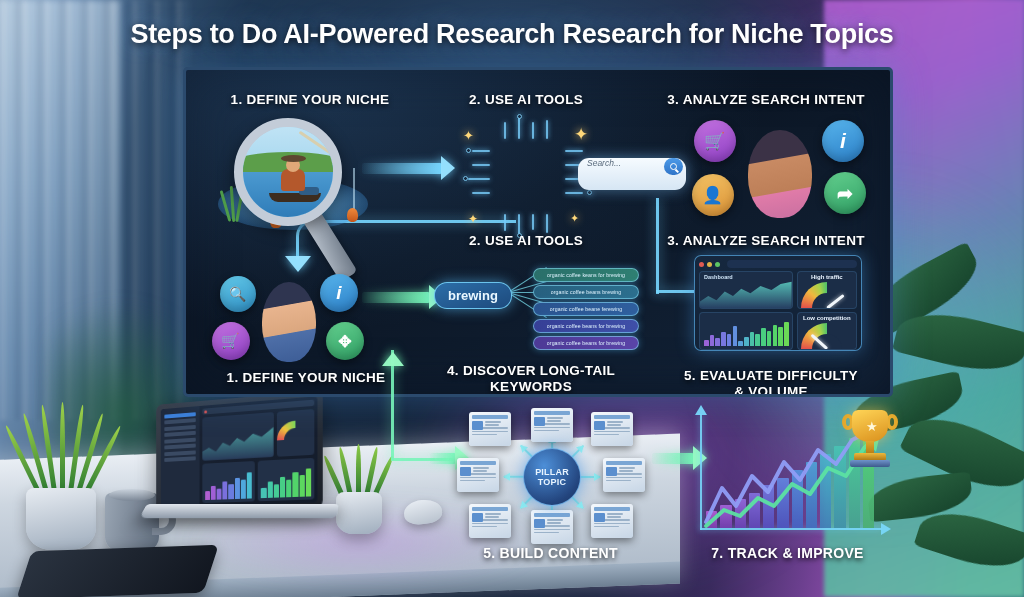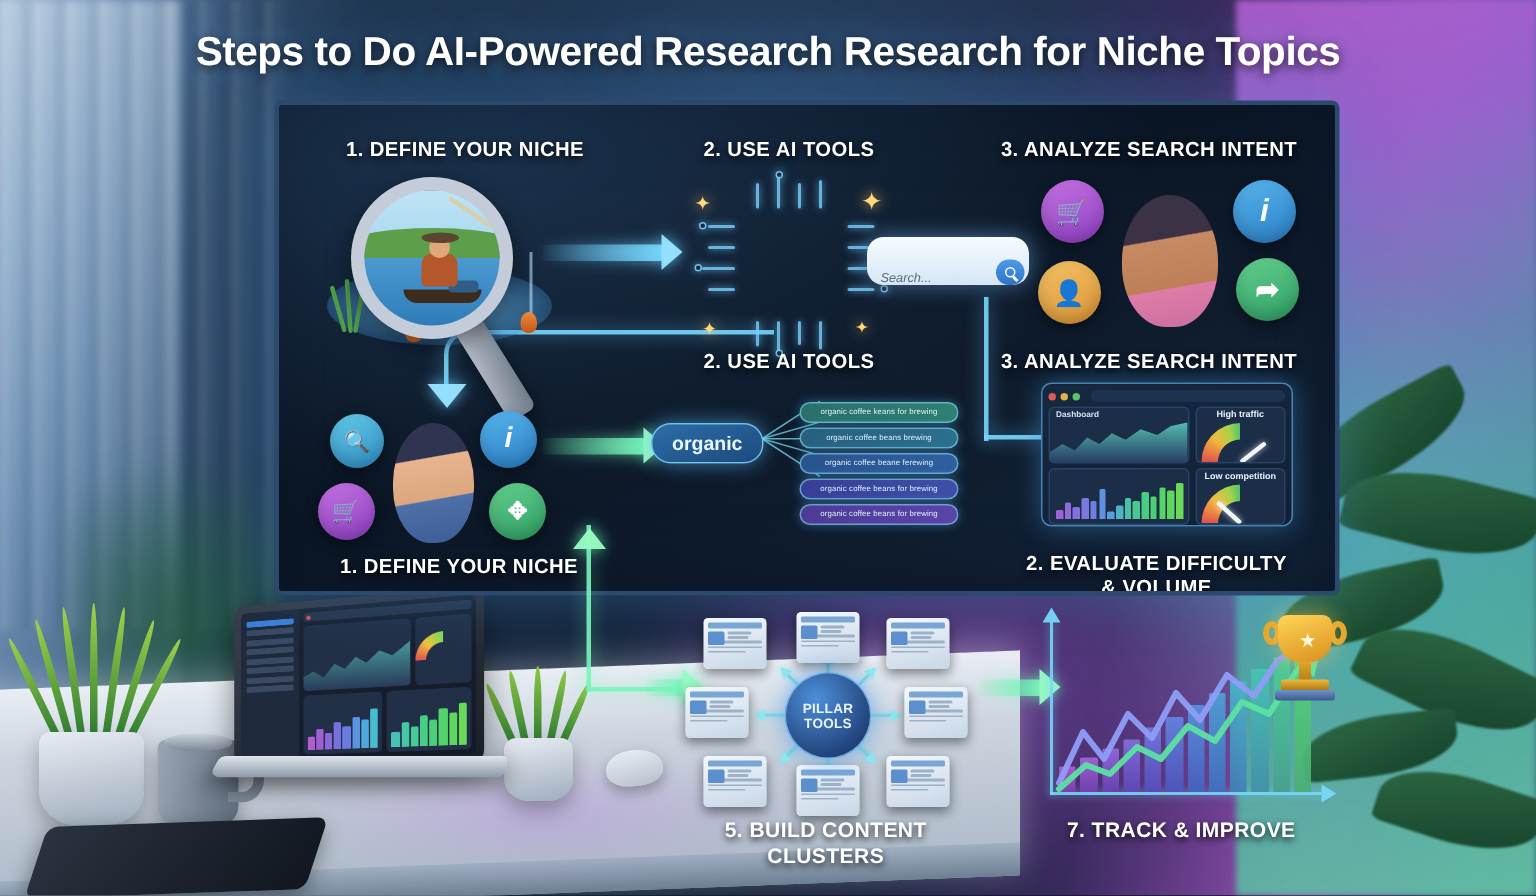--- a/index.html
+++ b/index.html
@@ -306,21 +306,21 @@
   .pin { position:absolute; background:rgba(120,205,250,.85); border-radius:1px; box-shadow:0 0 5px rgba(110,200,250,.85); }
   .node { position:absolute; width:5px; height:5px; border-radius:50%; border:1.5px solid rgba(130,210,250,.9); box-shadow:0 0 6px rgba(110,200,250,.8); }
   .spark { position:absolute; color:#ffd87a; text-shadow:0 0 9px rgba(255,210,110,.95); }
 
   
   .searchbar {
     position:absolute; z-index:30;
     width:108px; height:32px; border-radius:11px;
     background:linear-gradient(180deg,#f6fbff,#d6e6f4);
     box-shadow:0 0 14px rgba(120,190,250,.55), 0 2px 5px rgba(0,0,0,.35);
-    display:flex; align-items:flex-end; padding:15px 3px 0 9px;
+    display:flex; align-items:flex-start; padding:0 3px 0 9px;
   }
   .searchbar span {
     flex:1; font-size:8.5px; color:#5a6b7d; font-style:italic;
   }
   .search-btn {
     width:19px; height:17px; border-radius:9px;
     background:linear-gradient(180deg,#4c9ae8,#2f74c8);
     display:flex; align-items:center; justify-content:center;
   }
   .mini-mag { width:7px;height:7px;border:1.6px solid #fff;border-radius:50%; position:relative;}
@@ -661,21 +661,21 @@
     <div class="face" style="left:50px;top:26px;width:54px;height:80px;background:linear-gradient(170deg,#2f3550 0%,#2f3550 30%,#e8b48e 31%,#dba77f 62%,#4e6fa8 63%,#3c5c95 100%);"></div>
     <div class="bubble b-cyan" style="left:8px;top:20px;width:36px;height:36px;font-size:14px;">🔍</div>
     <div class="bubble b-blue" style="left:108px;top:18px;width:38px;height:38px;font-size:19px;font-style:italic;">i</div>
     <div class="bubble b-purple" style="left:0px;top:66px;width:38px;height:38px;font-size:15px;">🛒</div>
     <div class="bubble b-green" style="left:114px;top:66px;width:38px;height:38px;font-size:16px;">✥</div>
   </div>
 
   <div class="arrow-h green" style="left:176px;top:222px;width:68px;"></div>
 
   <div>
-    <div class="seed-pill" style="left:248px;top:212px;">organic</div>
+    <div class="seed-pill" style="left:248px;top:212px;">brewing</div>
     <div class="kwline" style="left:322px;top:222px;width:46px;transform:rotate(-33deg);"></div>
     <div class="kwline" style="left:322px;top:222px;width:42px;transform:rotate(-16deg);"></div>
     <div class="kwline" style="left:322px;top:222px;width:40px;transform:rotate(0deg);"></div>
     <div class="kwline" style="left:322px;top:222px;width:42px;transform:rotate(16deg);"></div>
     <div class="kwline" style="left:322px;top:222px;width:46px;transform:rotate(33deg);"></div>
 
     <div class="kw-pill" style="left:347px;top:198px;background:linear-gradient(90deg,#2a6f6a,#2f7f72);">organic coffee keans for brewing</div>
     <div class="kw-pill" style="left:347px;top:215px;background:linear-gradient(90deg,#27607f,#2c6f8e);">organic coffee beans brewing</div>
     <div class="kw-pill" style="left:347px;top:232px;background:linear-gradient(90deg,#2a538e,#2f5f9e);">organic coffee beane ferewing</div>
     <div class="kw-pill" style="left:347px;top:249px;background:linear-gradient(90deg,#363f96,#3f4fa8);">organic coffee beans for brewing</div>
@@ -726,36 +726,40 @@
           <div class="gauge-title">Low competition</div>
           <div class="gauge">
             <div class="needle" style="transform:translateX(-50%) rotate(-48deg);"></div>
           </div>
         </div>
       </div>
     </div>
   </div>
 
   <div class="step-label" style="left:10px;top:300px;width:220px;">1. DEFINE YOUR NICHE</div>
+  <div class="step-label" style="left:240px;top:293px;width:210px;">
+    <div>4. DISCOVER LONG-TAIL</div>
+    <div>KEYWORDS</div>
+  </div>
   <div class="step-label" style="left:470px;top:298px;width:230px;">
-    <div>2. EVALUATE DIFFICULTY</div>
+    <div>5. EVALUATE DIFFICULTY</div>
     <div>&amp; VOLUME</div>
   </div>
 </div>
 
 <div style="position:absolute;left:391px;top:350px;width:0;height:110px;border-left:3px solid rgba(120,245,185,.9);filter:drop-shadow(0 0 6px rgba(110,245,180,.65));z-index:22;"></div>
 <div style="position:absolute;left:391px;top:458px;width:62px;height:0;border-top:3px solid rgba(120,245,185,.9);filter:drop-shadow(0 0 6px rgba(110,245,180,.65));z-index:22;"></div>
 <div class="arrow-h green" style="left:430px;top:453px;width:26px;z-index:23;"></div>
 
 <div class="arrow-head-u" style="left:382px;top:352px;z-index:26;"></div>
 
 <div style="position:absolute;left:455px;top:412px;width:195px;height:130px;z-index:25;">
   <div class="hub" style="left:68px;top:36px;">
     <span>PILLAR</span>
-    <span>TOOLS</span>
+    <span>TOPIC</span>
   </div>
 
   <div class="spoke" style="left:97px;top:64px;width:44px;transform:rotate(-135deg);"></div>
   <div class="spoke" style="left:97px;top:64px;width:40px;transform:rotate(-90deg);"></div>
   <div class="spoke" style="left:97px;top:64px;width:44px;transform:rotate(-45deg);"></div>
   <div class="spoke" style="left:97px;top:64px;width:48px;transform:rotate(180deg);"></div>
   <div class="spoke" style="left:97px;top:64px;width:48px;transform:rotate(0deg);"></div>
   <div class="spoke" style="left:97px;top:64px;width:44px;transform:rotate(135deg);"></div>
   <div class="spoke" style="left:97px;top:64px;width:40px;transform:rotate(90deg);"></div>
   <div class="spoke" style="left:97px;top:64px;width:44px;transform:rotate(45deg);"></div>
@@ -865,15 +869,14 @@
     <div class="t-cup"></div>
     <div class="t-star">★</div>
     <div class="t-stem"></div>
     <div class="t-base"></div>
     <div class="t-plinth"></div>
   </div>
 </div>
 
 <div class="step-label outside" style="position:absolute;left:443px;top:545px;width:215px;z-index:40;">
   <div>5. BUILD CONTENT</div>
-  <div>CLUSTERS</div>
 </div>
 <div class="step-label outside" style="position:absolute;left:680px;top:545px;width:215px;z-index:40;">7. TRACK &amp; IMPROVE</div>
 
 </body></html>

